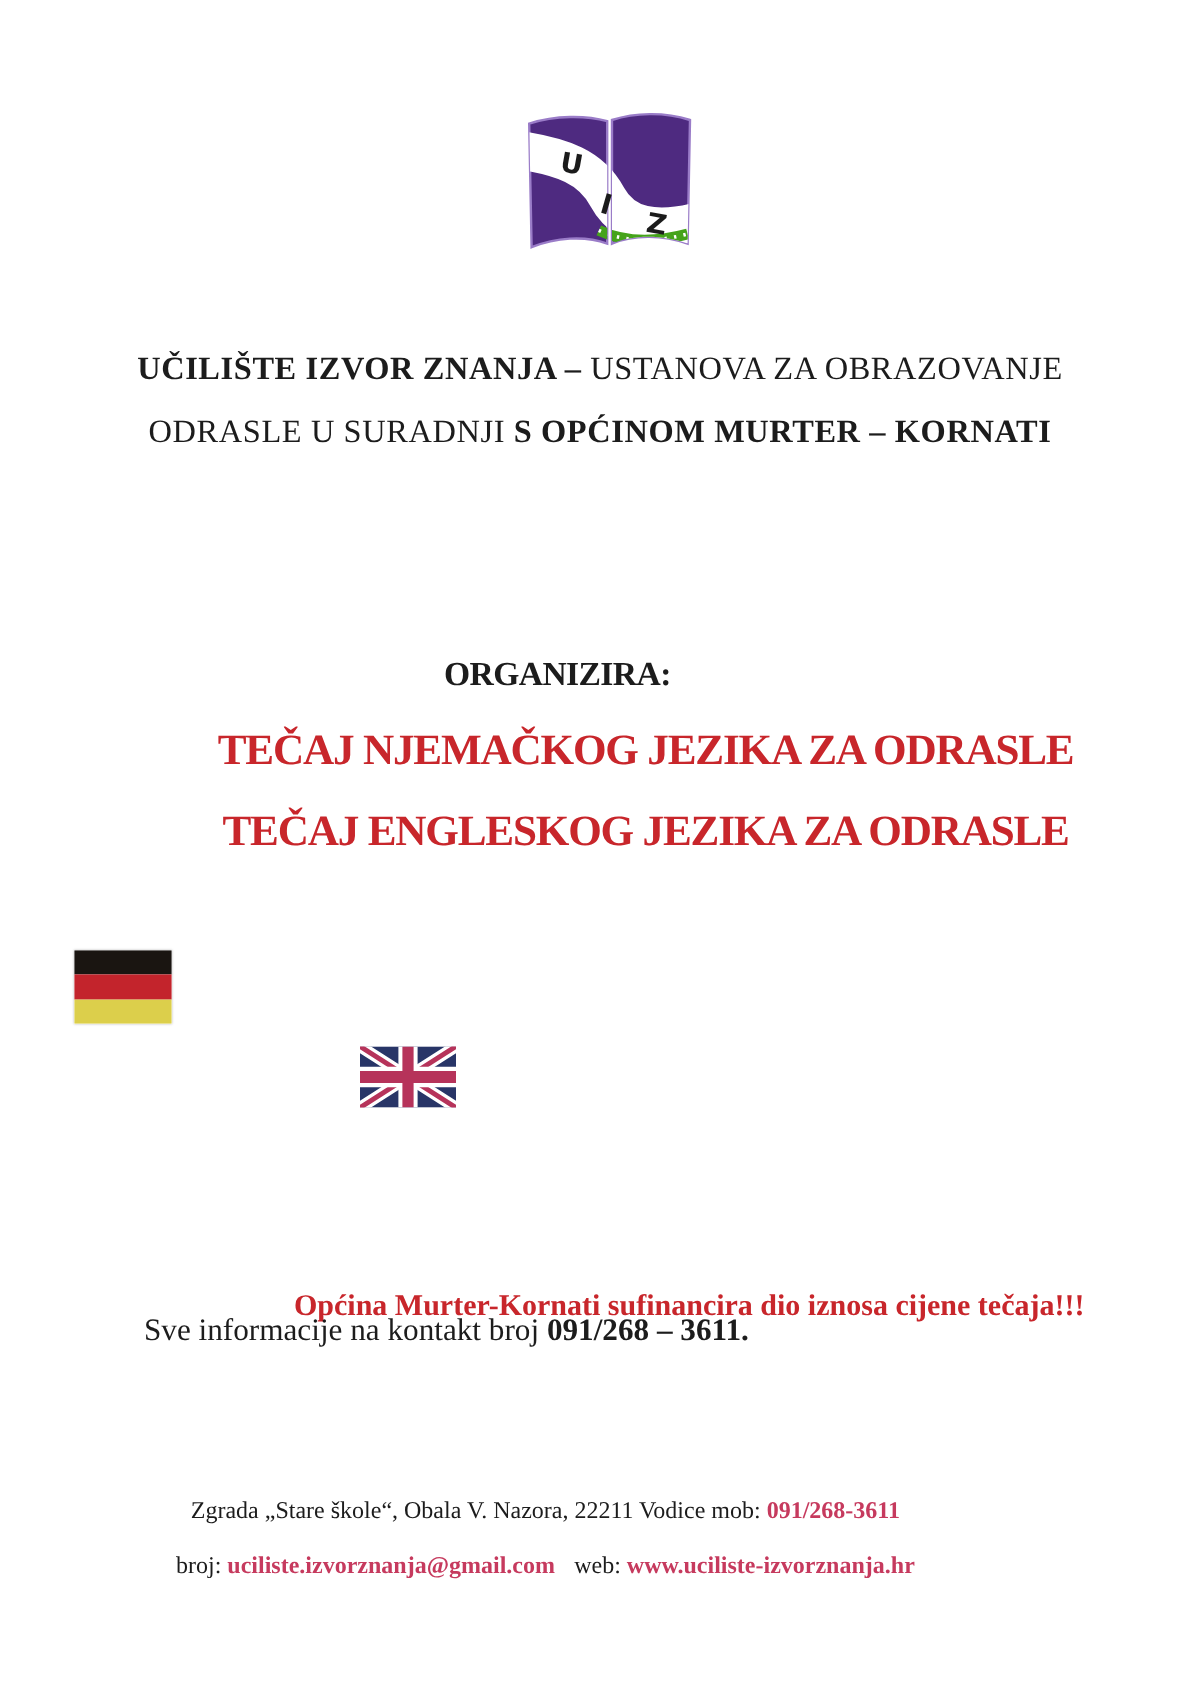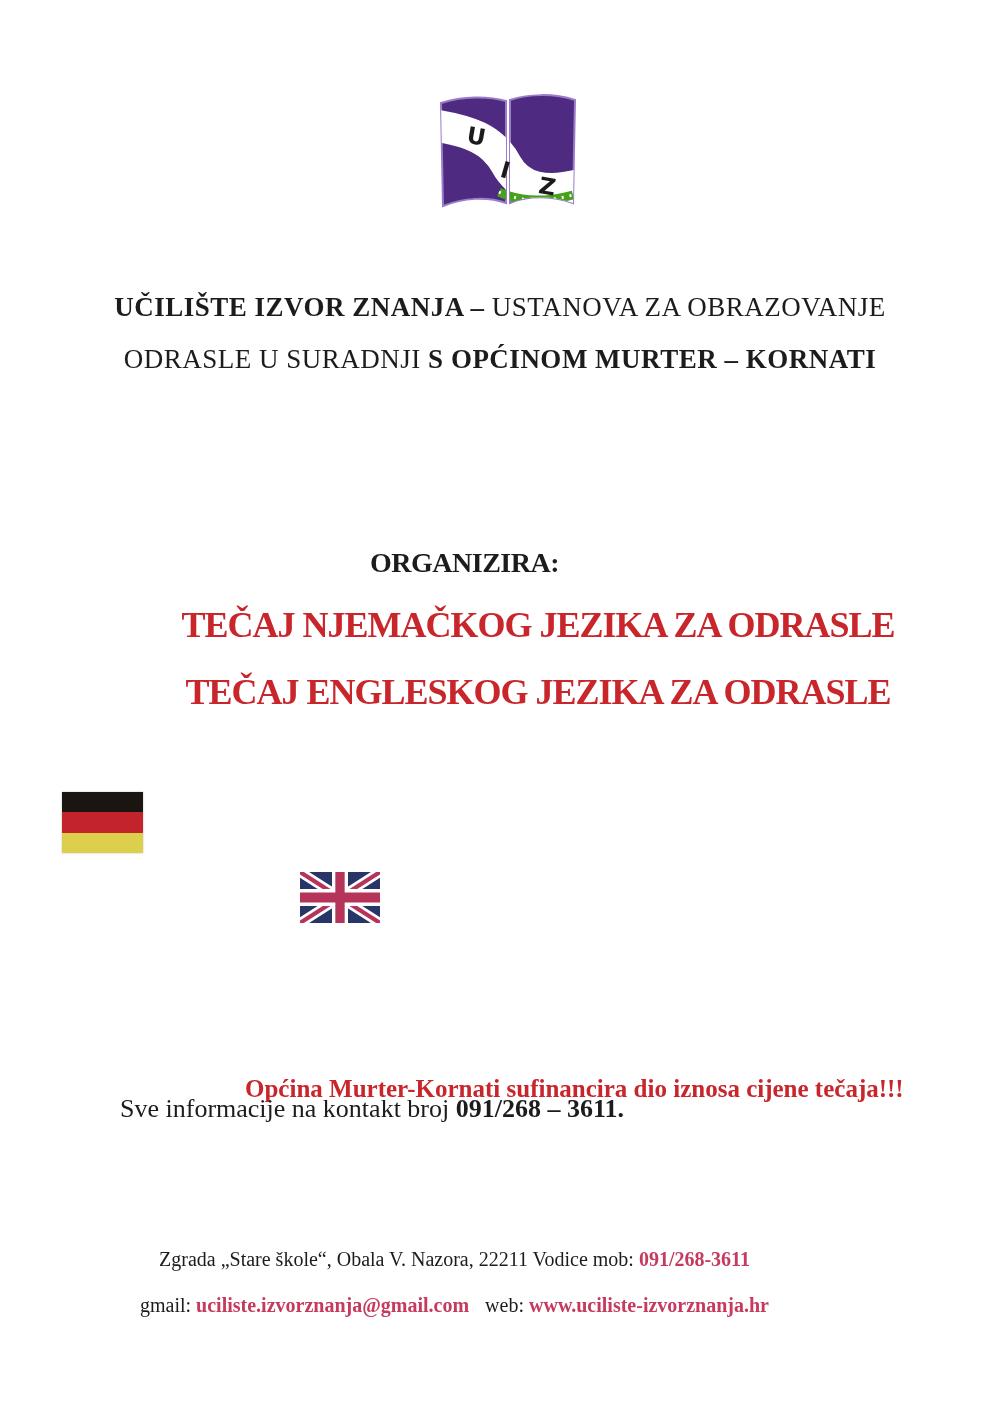--- a/index.html
+++ b/index.html
@@ -142,16 +142,16 @@
       <path d="M30,0 V36 M0,18 H60" stroke="#b6335a" stroke-width="7"></path>
     </svg>
   </div>
 
   <div class="abs notice">Općina Murter-Kornati sufinancira dio iznosa cijene tečaja!!!</div>
 
   <div class="abs contact"><span>Sve informacije na kontakt broj </span><span class="b">091/268 – 3611.</span></div>
 
   <div class="abs footer">
     <div><span>Zgrada „Stare škole“, Obala V. Nazora, 22211 Vodice mob: </span><span class="pink b">091/268-3611</span></div>
-    <div><span>gmail: </span><a class="pink b u">uciliste.izvorznanja@gmail.com</a><span class="weblabel">web: </span><span class="pink b">www.uciliste-izvorznanja.hr</span></div>
+    <div><span>broj: </span><a class="pink b u">uciliste.izvorznanja@gmail.com</a><span class="weblabel">web: </span><span class="pink b">www.uciliste-izvorznanja.hr</span></div>
   </div>
 
 </div>
 
 </body></html>

